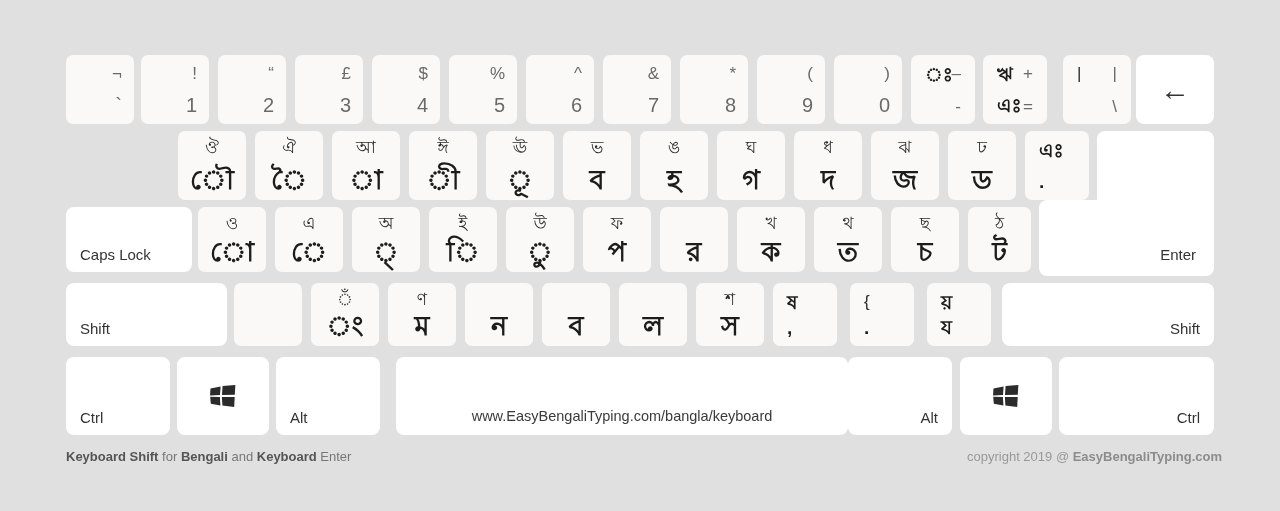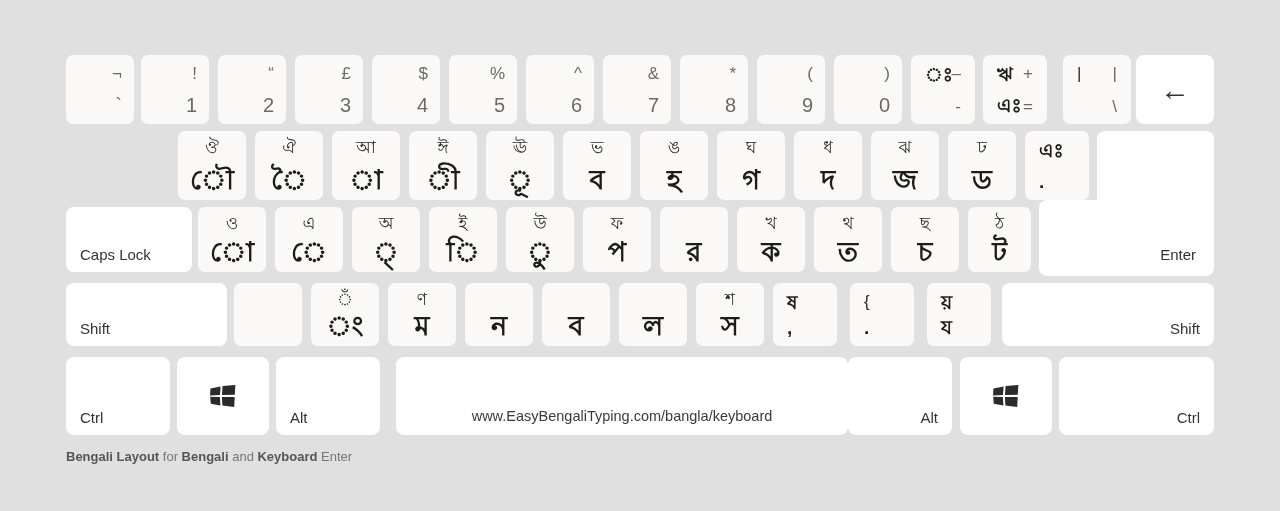--- a/index.html
+++ b/index.html
@@ -396,16 +396,19 @@
       <path d="M12.6,1.0 L25.4,0.0 L24.8,9.8 L12.0,10.0 Z" fill="#2b2b2b"></path>
       <path d="M0.2,11.8 L9.9,11.9 L10.4,20.4 L0.8,18.8 Z" fill="#2b2b2b"></path>
       <path d="M11.9,11.9 L24.7,11.9 L24.2,22.0 L12.4,20.6 Z" fill="#2b2b2b"></path>
     </svg>
   </div>
   <div class="key mod" style="left:1059px;top:357px;width:155px;height:78px;">
     <span class="modlbl right">Ctrl</span>
   </div>
 
   <div class="footer" id="footer-left">
-    <b>Bengali Layout</b><span> for </span><b>Bengali</b><span> and </span><b>Keyboard</b><span> Enter</span>
+    <b>Keyboard Shift</b><span> for </span><b>Bengali</b><span> and </span><b>Keyboard</b><span> Enter</span>
+  </div>
+  <div class="footer" id="footer-right">
+    <span>copyright 2019 @ </span><span class="brand">EasyBengaliTyping.com</span>
   </div>
 
 </div>
 
 </body></html>

